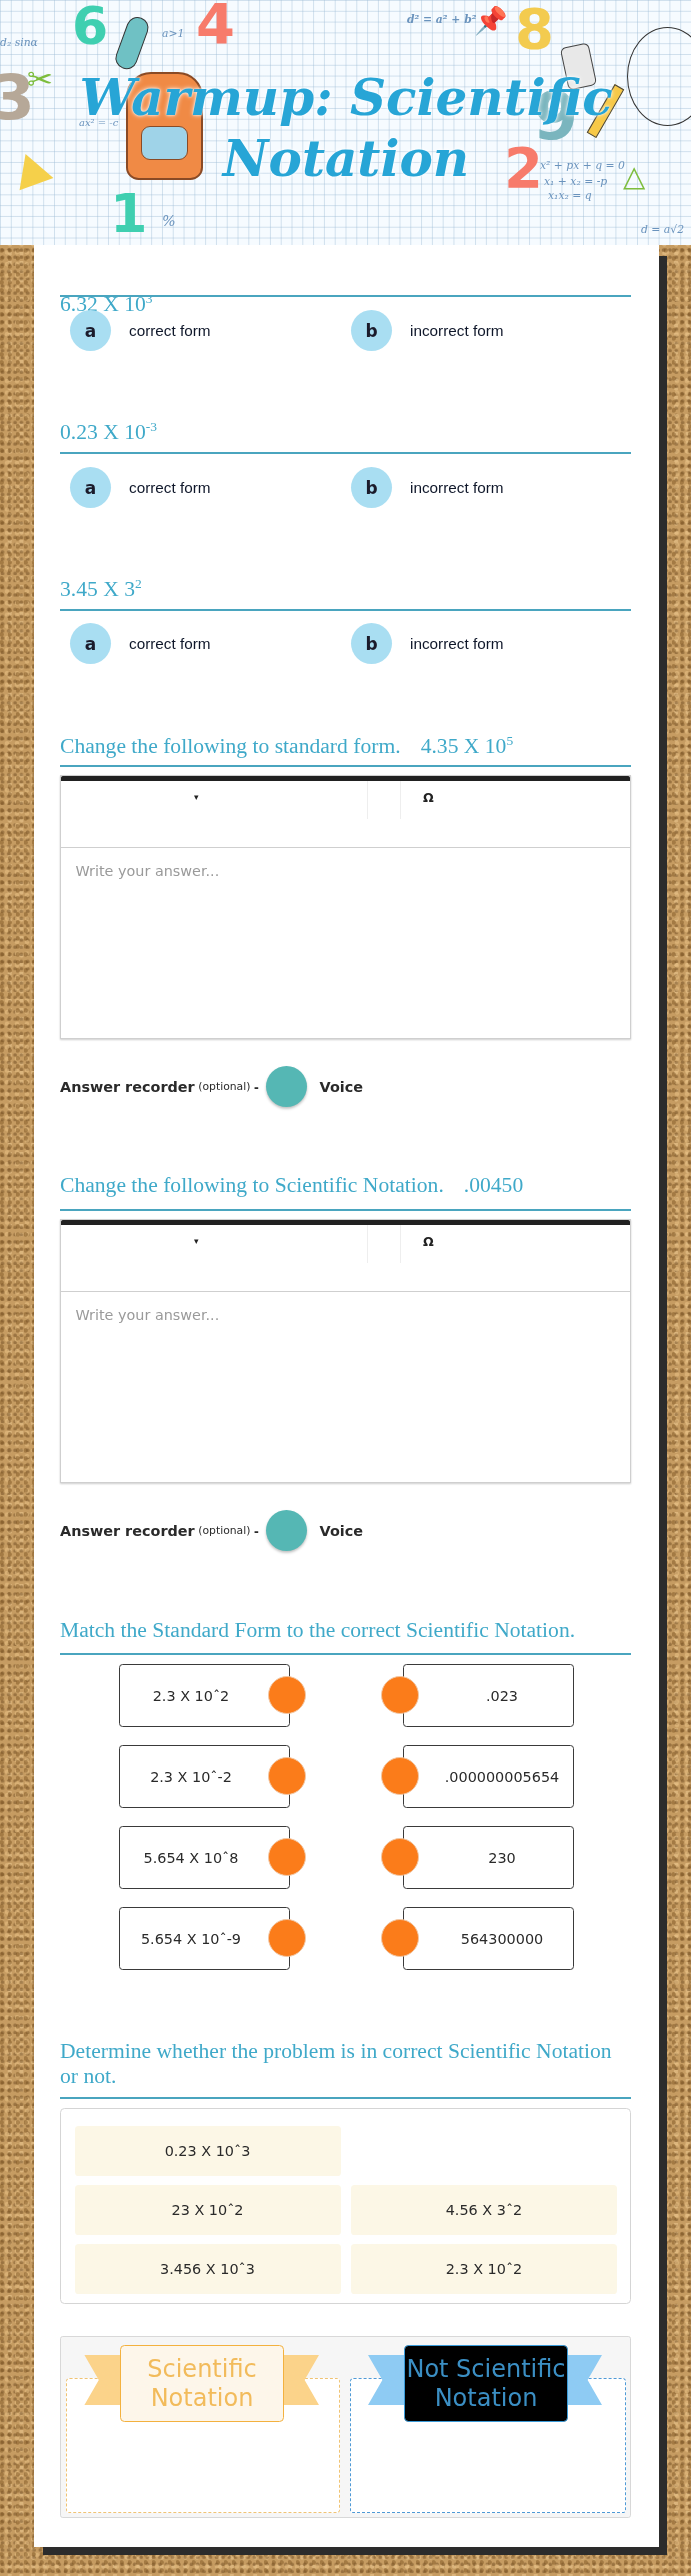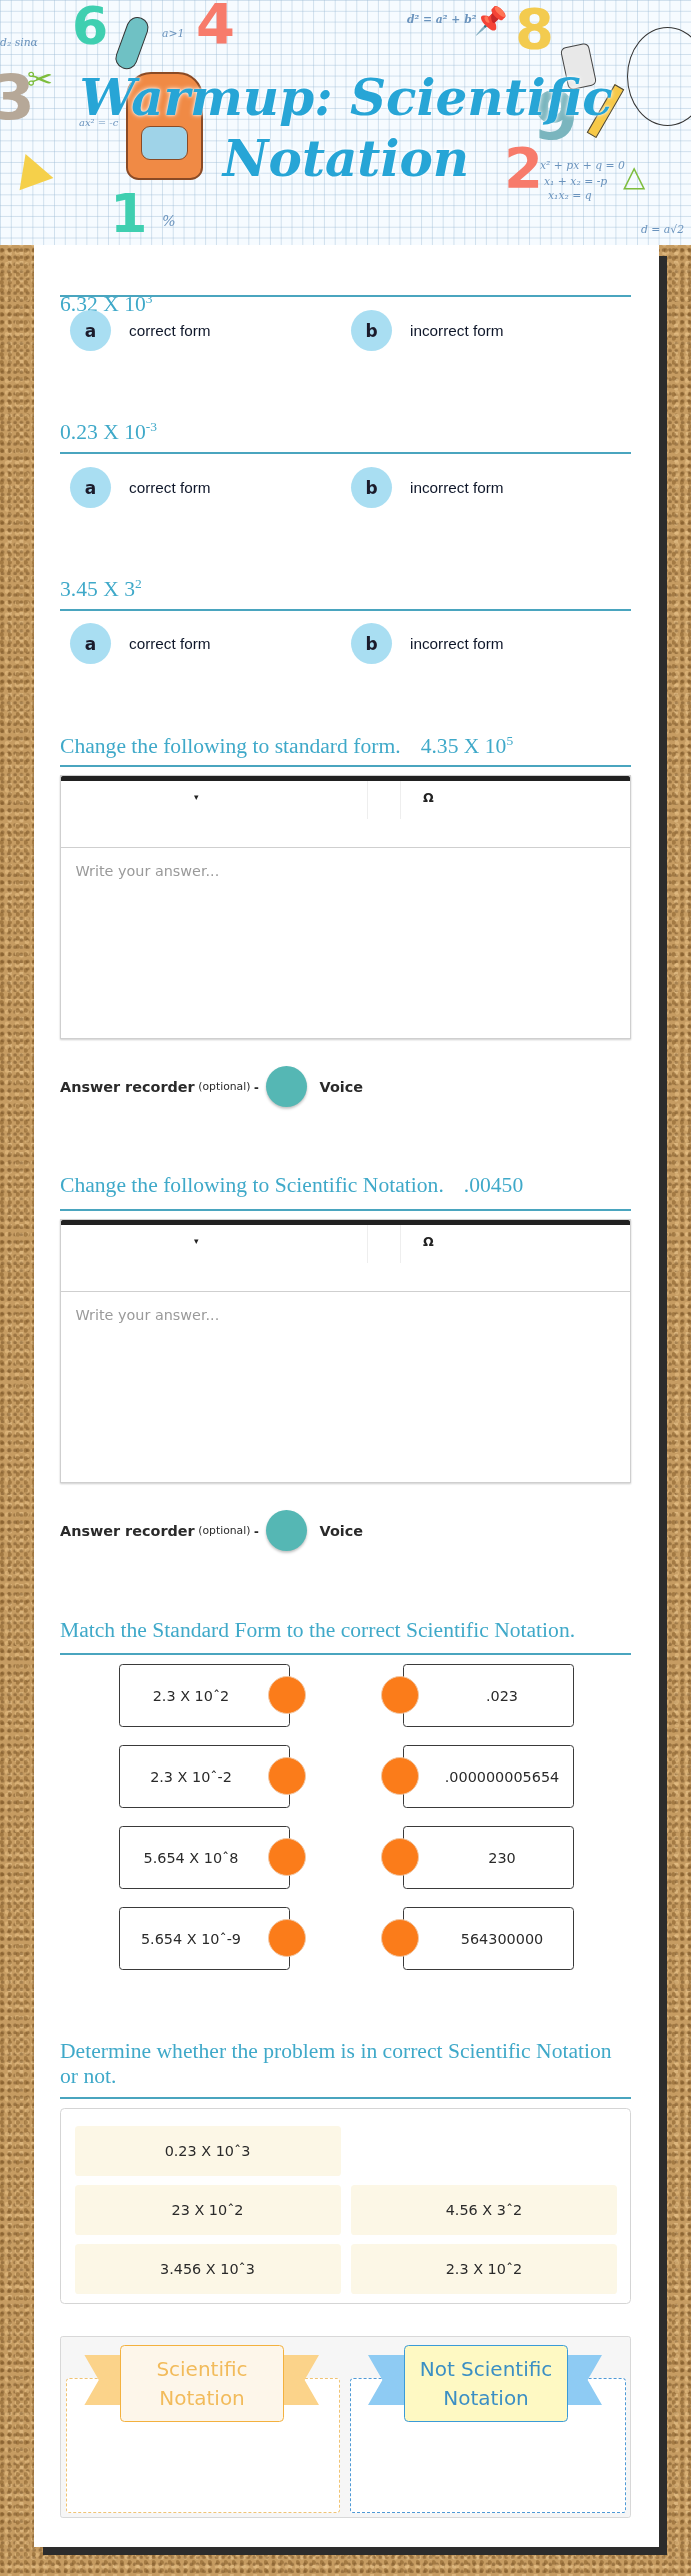--- a/index.html
+++ b/index.html
@@ -114,24 +114,24 @@
     font-family: "DejaVu Sans", sans-serif; font-size: 14.4px; color: #2a2a2a; cursor: grab;
   }
 
   .bins { position: absolute; left: 60px; top: 2336px; width: 571px; height: 182px; background: #f6f6f6; border: 0.9px solid #d8d8d8; border-radius: 2.7px; }
   .bin { position: absolute; top: 41px; height: 135px; border: 1.8px dashed; border-radius: 3.6px; background: #fff; }
   .bin.sci { left: 5.4px; width: 274px; border-color: #f0c373; }
   .bin.not { left: 289px; width: 276px; border-color: #4f9ad6; }
   .ribbon-box {
     position: absolute; top: 8px; width: 164px; height: 77px; border: 1.8px solid; border-radius: 4.5px;
     display: flex; align-items: center; justify-content: center; text-align: center;
-    font-family: "DejaVu Sans", sans-serif; font-size: 20px; line-height: 29px;
+    font-family: "DejaVu Sans", sans-serif; font-size: 24px; line-height: 29px;
   }
   .ribbon-box.sci { left: 59px; border-color: #f3b13f; background: #fdf6ea; color: #f2bb5b; }
-  .ribbon-box.not { left: 343px; border-color: #3a9bd8; background: #fef9c3; color: #3b8fc4; }
+  .ribbon-box.not { left: 343px; border-color: #3a9bd8; background: #000000; color: #3b8fc4; }
   .wing { position: absolute; top: 18px; width: 36px; height: 50px; }
 </style>
 </head>
 <body>
 
 <div class="banner">
   <span class="deco" style="left:72px;top:-3.6px;font-size:52px;color:#3fcfb0;">6</span>
   <span class="deco" style="left:196px;top:-9px;font-size:56px;color:#f77b6b;">4</span>
   <span class="deco" style="left:515px;top:-3.6px;font-size:56px;color:#f3cb4f;">8</span>
   <span class="deco" style="left:533px;top:79px;font-size:65px;color:#7ab5be;">9</span>

